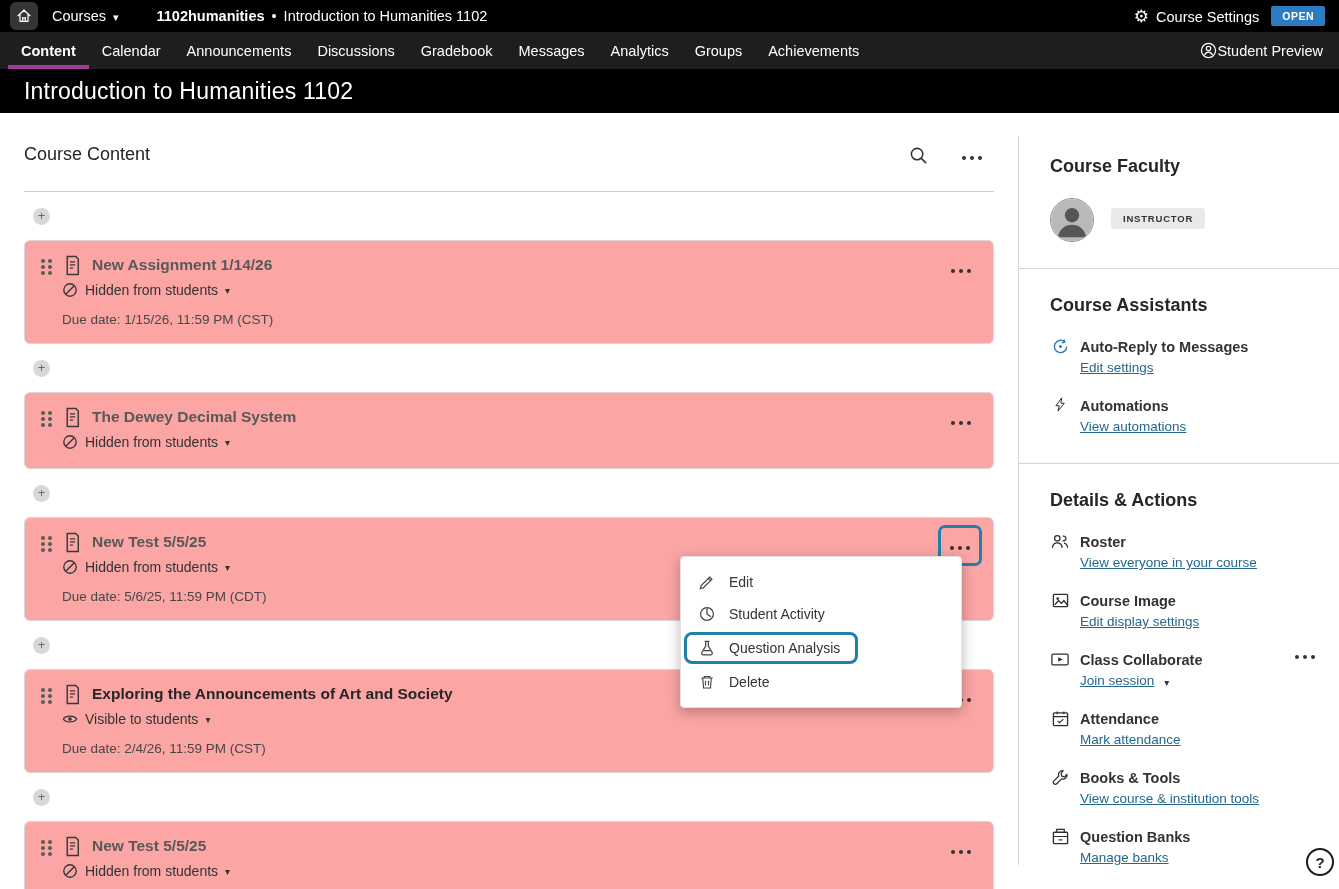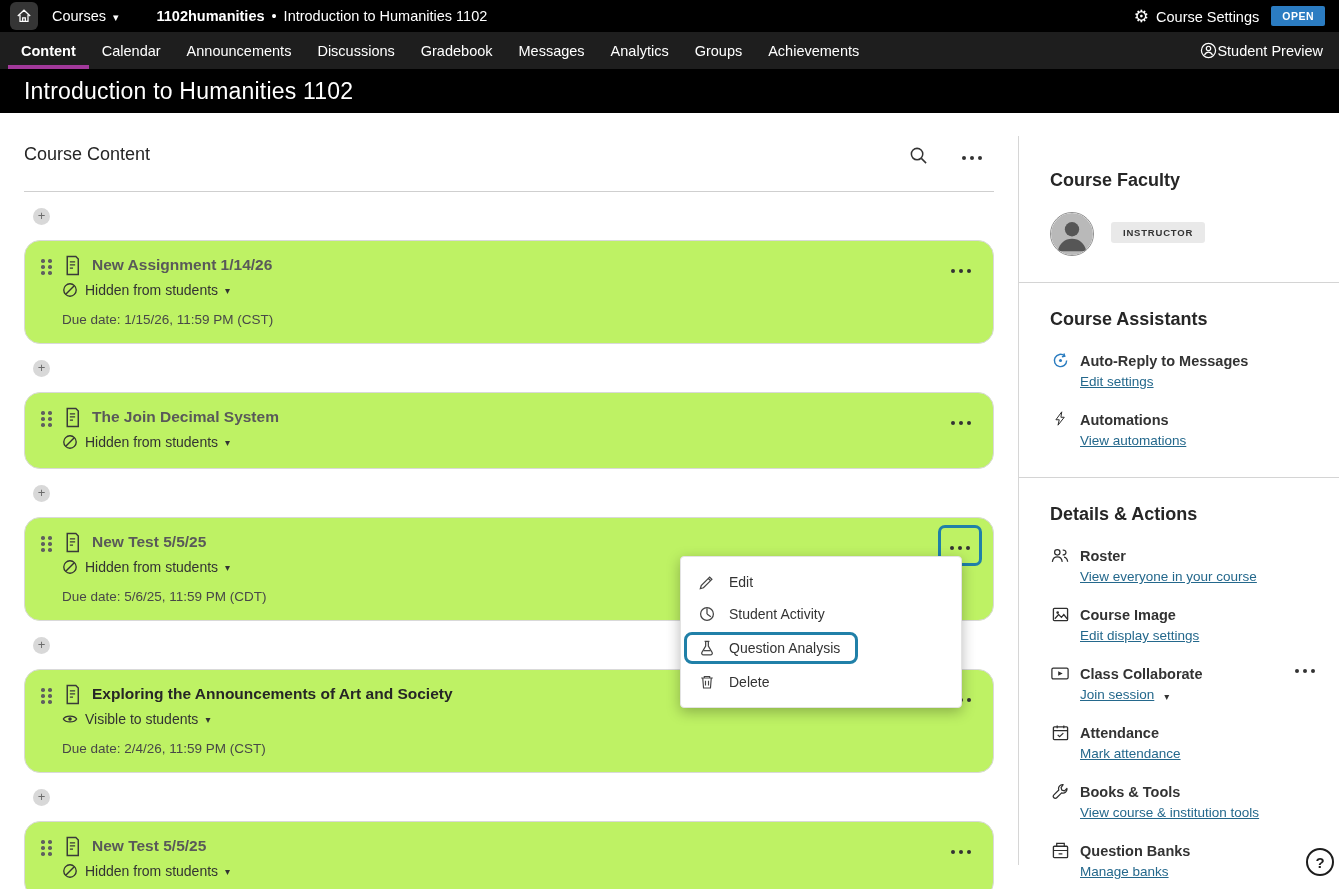--- a/index.html
+++ b/index.html
@@ -41,21 +41,21 @@
   .main-heading{font-size:18px;font-weight:normal;color:#262626;margin:0;line-height:24px;}
   .main-head-icons{display:flex;align-items:center;gap:26px;padding-right:8px;}
   .icon-btn{background:none;border:none;padding:4px;cursor:pointer;color:#333;}
   .dots{display:inline-flex;gap:4px;align-items:center;}
   .dots i{width:4px;height:4px;border-radius:50%;background:#333;}
   
   .plus-row{height:48px;display:flex;align-items:center;padding-left:9px;}
   .plus-btn{width:17px;height:17px;border-radius:50%;background:#d8d8d8;border:none;cursor:pointer;position:relative;color:#6b6b6b;}
   .plus-btn::before{content:"+";position:absolute;left:0;right:0;top:-1px;font-size:13px;line-height:17px;text-align:center;}
   
-  .card{border:1px solid #d9d9d9;border-radius:16px;padding:13px 16px 15px 14px;display:flex;position:relative;background:#bef264;}
+  .card{border:1px solid #d9d9d9;border-radius:6px;padding:13px 16px 15px 14px;display:flex;position:relative;background:#fca5a5;}
   .drag{display:grid;grid-template-columns:repeat(2,4px);gap:2px 3px;margin:5px 10px 0 2px;cursor:grab;height:16px;}
   .drag i{width:3.5px;height:3.5px;border-radius:50%;background:#5f5f5f;}
   .card-body{flex:1;}
   .title-row{display:flex;align-items:center;gap:9px;line-height:22px;}
   .doc-icon{color:#3a3a3a;}
   .card-title{font-size:15.5px;font-weight:bold;color:#595959;cursor:pointer;}
   .card.visible-item .card-title{color:#262626;}
   .vis-row{display:flex;align-items:center;gap:7px;margin-top:3px;font-size:14px;color:#333;line-height:20px;cursor:pointer;}
   .caret-d::before{content:"▾";font-size:10px;color:#333;}
   .due{font-size:13.5px;color:#484848;margin-top:10px;line-height:17px;}
@@ -63,21 +63,21 @@
   .dots-btn{position:absolute;top:16px;right:18px;background:none;border:none;cursor:pointer;padding:4px;}
   .dots-btn.highlighted{top:7px;right:11px;border:3px solid var(--annotation);border-radius:7px;padding:10px 9px;}
   
   .context-menu{position:absolute;left:680px;top:556px;width:282px;background:#fff;border:1px solid #e3e3e3;border-radius:4px;box-shadow:0 4px 14px rgba(0,0,0,.28);padding:9px 0;z-index:50;}
   .menu-item{display:flex;align-items:center;gap:14px;padding:8px 18px;font-size:14px;color:#333;cursor:pointer;}
   .menu-item.annotated{padding:2px 18px 2px 3px;}
   .annotation-box{display:inline-flex;align-items:center;gap:14px;border:3px solid var(--annotation);border-radius:8px;padding:5px 15px 5px 12px;}
   .mi-icon{color:#444;}
   
   .sidebar{flex:1;border-left:1px solid #d6d6d6;margin-top:23px;padding:18px 24px 0 31px;position:relative;}
-  .sb-heading{font-size:18px;font-weight:bold;color:#262626;margin:14px 0 20px;line-height:24px;}
+  .sb-heading{font-size:18px;font-weight:bold;color:#262626;margin:0 0 20px;line-height:24px;}
   .faculty-row{display:flex;align-items:center;gap:17px;margin-top:4px;}
   .avatar{width:44px;height:44px;border-radius:50%;overflow:hidden;border:1px solid #8f8f8f;}
   .instructor-pill{background:#e9e9e9;color:#333;font-size:9.5px;font-weight:bold;letter-spacing:.8px;padding:5px 12px;border-radius:3px;margin-bottom:3px;}
   .sb-divider{border:none;border-top:1px solid #d4d4d4;margin:26px -24px 24px -31px;}
   .sb-item{display:flex;gap:10px;margin-bottom:18px;position:relative;}
   .sb-icon{color:#2e2e2e;width:20px;display:flex;justify-content:center;margin-top:1px;}
   .sb-icon.accent{color:#2a7cc0;}
   .sb-title{font-size:14.5px;font-weight:bold;color:#333;line-height:20px;}
   .sb-link{font-size:13.5px;color:var(--link);text-decoration:underline;cursor:pointer;line-height:21px;}
   .link-row{display:flex;align-items:center;gap:10px;}
@@ -219,21 +219,21 @@
           <i></i>
         </span>
       <div class="card-body">
         <div class="title-row">
           <span class="doc-icon">
             <svg viewBox="0 0 20 20" width="21" height="21">
                 <path d="M5 1.5h8.2l2.3 2.3v14.7H5z" fill="none" stroke="currentColor" stroke-width="1.4"></path>
                 <path d="M7.5 6.5h5M7.5 9.5h5M7.5 12.5h3" stroke="currentColor" stroke-width="1.2"></path>
               </svg>
           </span>
-          <span class="card-title">The Join Decimal System</span>
+          <span class="card-title">The Dewey Decimal System</span>
         </div>
         <div class="vis-row">
           <span>
             <svg viewBox="0 0 18 18" width="16" height="16">
                 <circle cx="9" cy="9" r="7" fill="none" stroke="#333" stroke-width="1.5"></circle>
                 <line x1="4.5" y1="13.5" x2="13.5" y2="4.5" stroke="#333" stroke-width="1.5"></line>
               </svg>
           </span>
           <span>Hidden from students</span>
           <span class="caret-d"></span>

